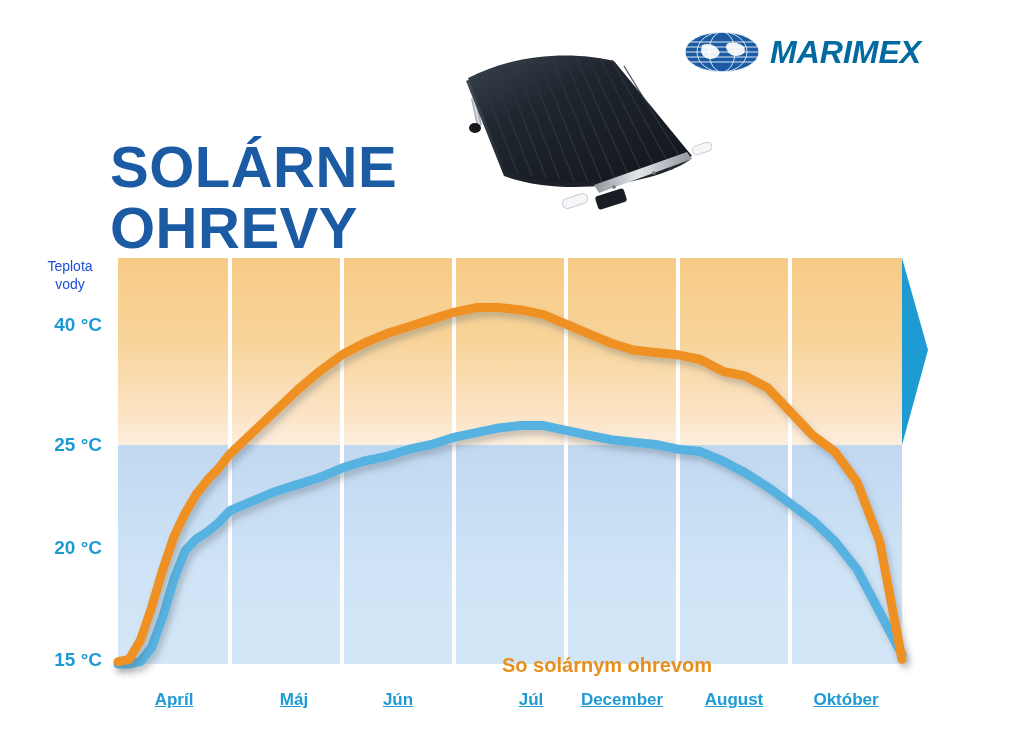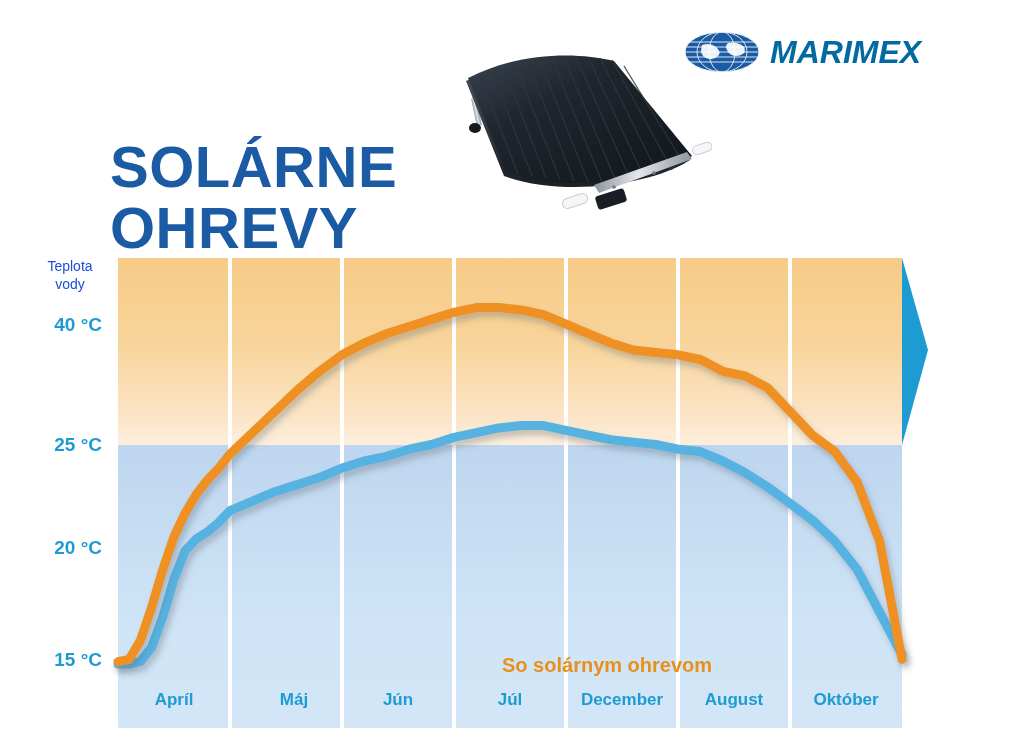--- a/index.html
+++ b/index.html
@@ -33,21 +33,21 @@
     color:#0369a1;letter-spacing:0px;line-height:1;
   }
 
   
   .panel-img{position:absolute;left:444px;top:48px;width:268px;height:186px;}
 
   
   .plot{
     position:absolute;
     left:118px;top:258px;
-    width:784px;height:470px;
+    width:784px;height:406px;
     background:
       linear-gradient(to bottom,
         #a9c6e8 0%,
         #bdd5ef 38%,
         #cfe4f6 78%,
         #d2e6f7 100%);
     overflow:visible;
   }
   .band-warm{
     position:absolute;left:0;top:0;width:100%;height:187px;
@@ -70,20 +70,21 @@
   .yhead{
     position:absolute;left:30px;top:258px;width:80px;
     color:#1d4ed8;font-size:14px;font-weight:normal;text-align:center;line-height:1.25;
   }
   .xlab{
     position:absolute;top:690px;
     color:#1f9bd4;font-size:17px;font-weight:bold;
     text-align:center;
     transform:translateX(-50%);
     white-space:nowrap;
+    text-decoration:underline;
   }
 
   
   .series-label{position:absolute;font-size:20px;font-weight:bold;white-space:nowrap;}
   .series-label.solar{left:384px;top:396px;color:#e8901c;}
 
   
   .arrow{position:absolute;left:900px;top:258px;width:30px;height:187px;}
   .annot{
     position:absolute;left:936px;top:318px;width:86px;
@@ -200,21 +201,21 @@
       <path id="path-solar" fill="none" stroke="#ef9020" stroke-width="9" stroke-linecap="round" stroke-linejoin="round" filter="url(#shdw)" d="M0.00,403.64 L11.20,401.28 L22.40,382.40 L33.60,349.35 L44.80,311.58 L56.00,278.53 L67.20,254.93 L78.40,236.05 L89.60,221.88 L100.80,210.08 L112.00,195.92 L134.40,174.67 L156.80,153.43 L179.20,132.19 L201.60,113.30 L224.00,96.78 L246.40,84.98 L268.80,75.53 L291.20,68.45 L313.60,61.37 L336.00,54.29 L358.40,49.57 L380.80,49.57 L403.20,51.93 L425.60,56.65 L448.00,66.09 L470.40,75.53 L492.80,84.98 L515.20,92.06 L537.60,94.42 L560.00,96.78 L582.40,101.50 L604.80,113.30 L627.20,118.02 L649.60,129.83 L672.00,153.43 L694.40,177.03 L716.80,193.56 L739.20,224.24 L761.60,283.26 L784.00,401.28"></path>
     </svg>
 
     <div class="series-label solar">So solárnym ohrevom</div>
 
   </div>
 
   <div class="xlab" style="left:174px;">Apríl</div>
   <div class="xlab" style="left:286px;padding-left:16px;">Máj</div>
   <div class="xlab" style="left:398px;">Jún</div>
-  <div class="xlab" style="left:510px;">Júl</div>
+  <div class="xlab" style="left:531px;">Júl</div>
   <div class="xlab" style="left:622px;">December</div>
   <div class="xlab" style="left:734px;">August</div>
   <div class="xlab" style="left:846px;">Október</div>
 
   <div class="arrow">
     <svg viewBox="0 0 30 187" width="30" height="187">
       <polygon points="2,0 28,92 2,187" fill="#1f9bd4"></polygon>
     </svg>
   </div>
 

